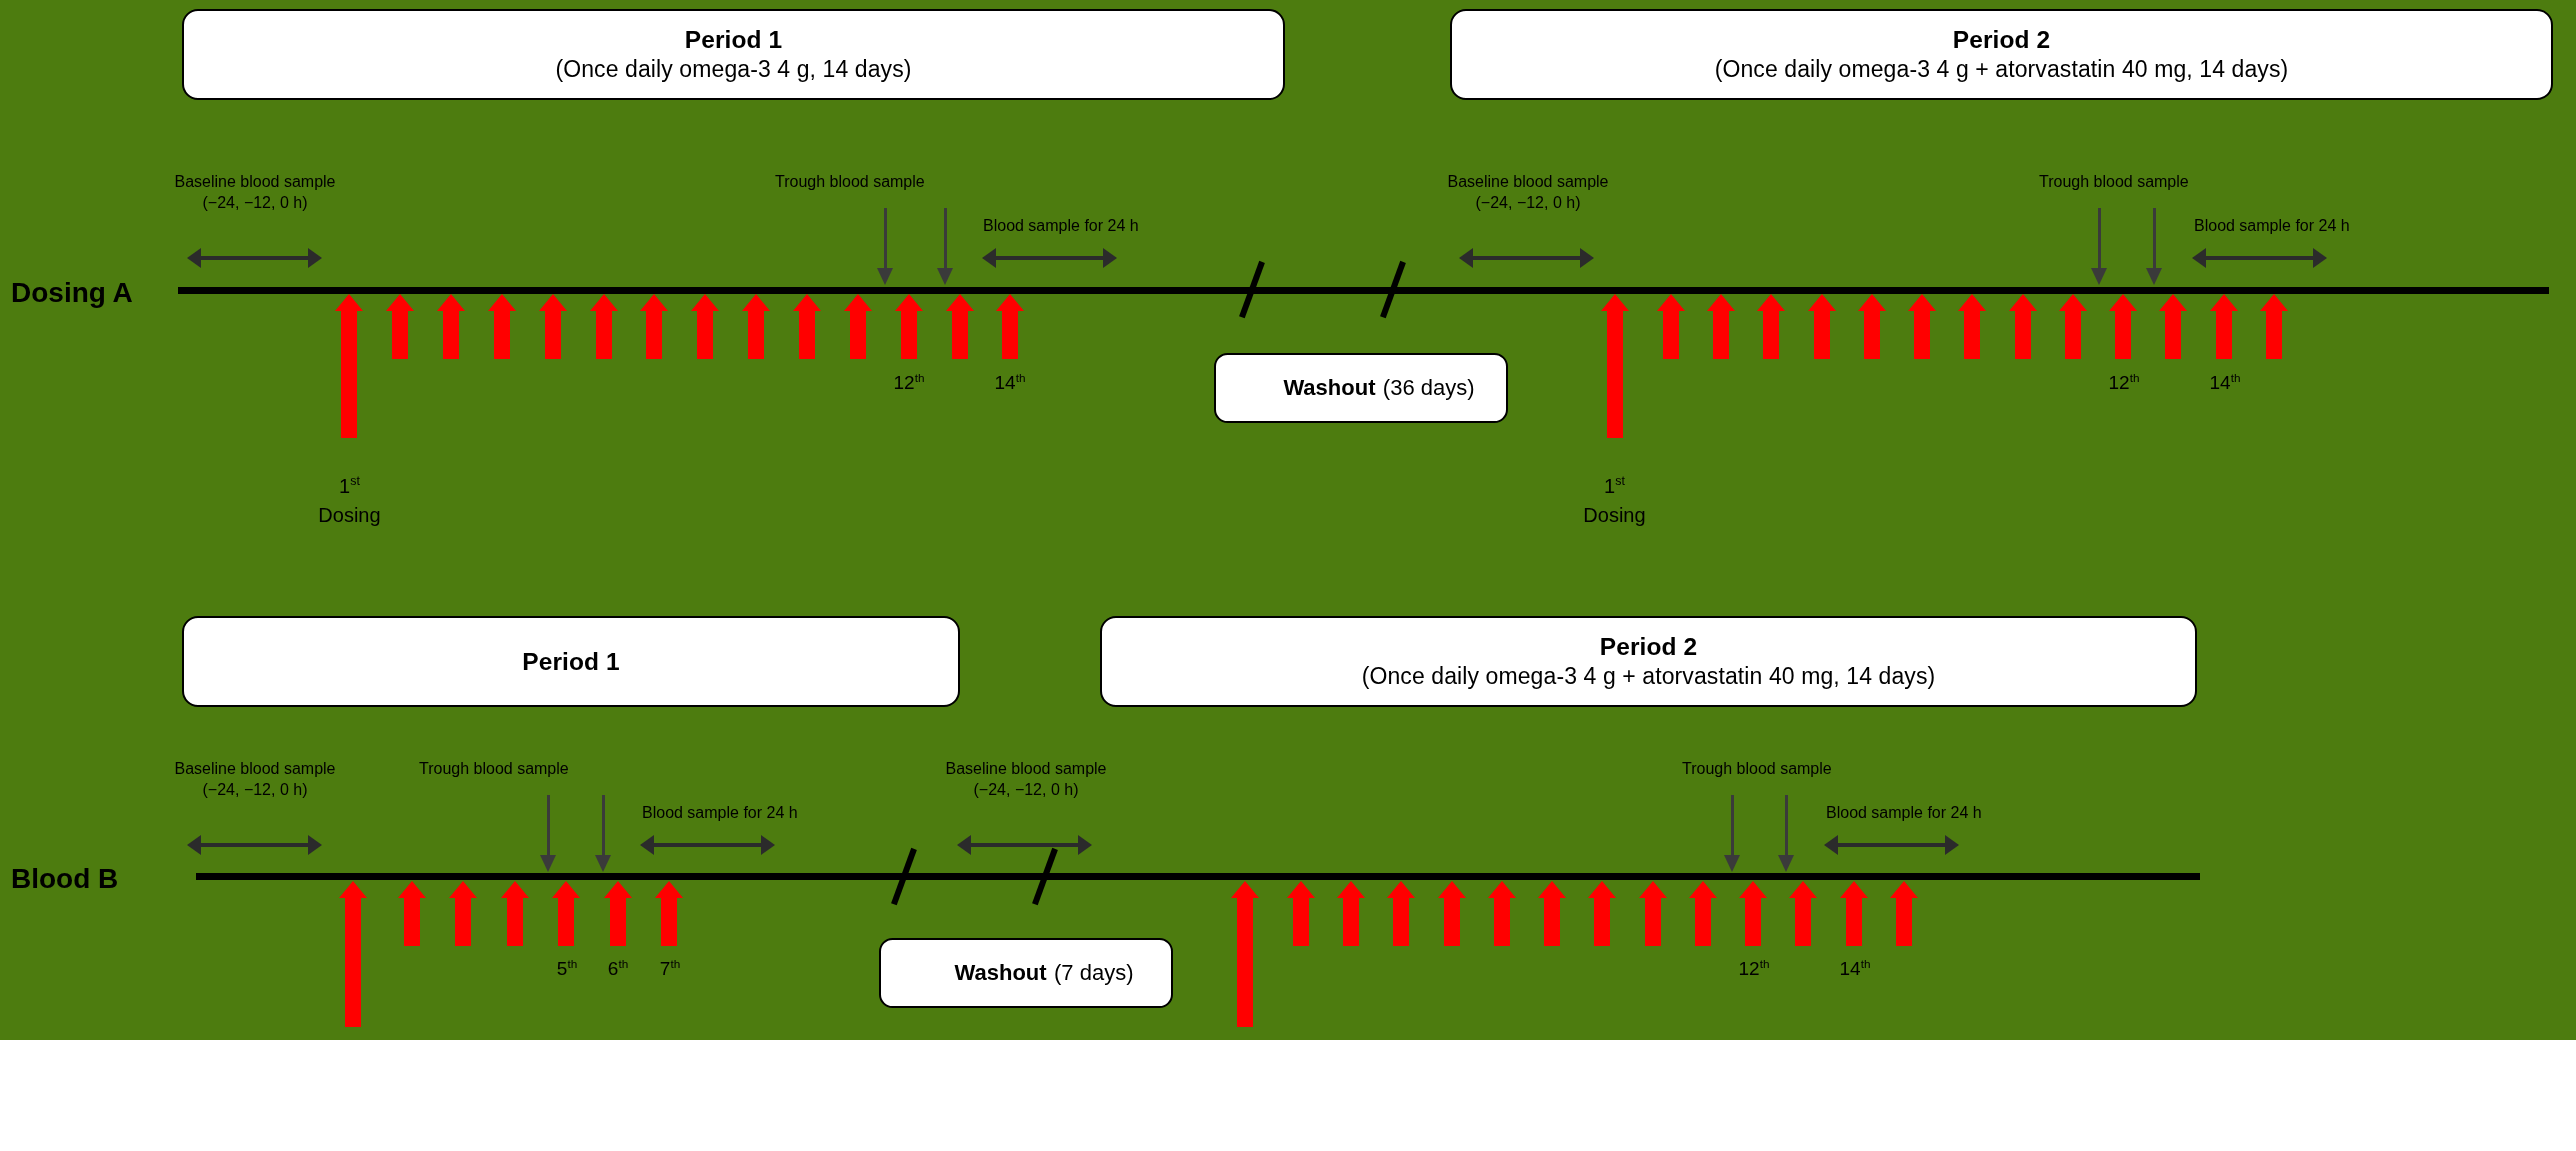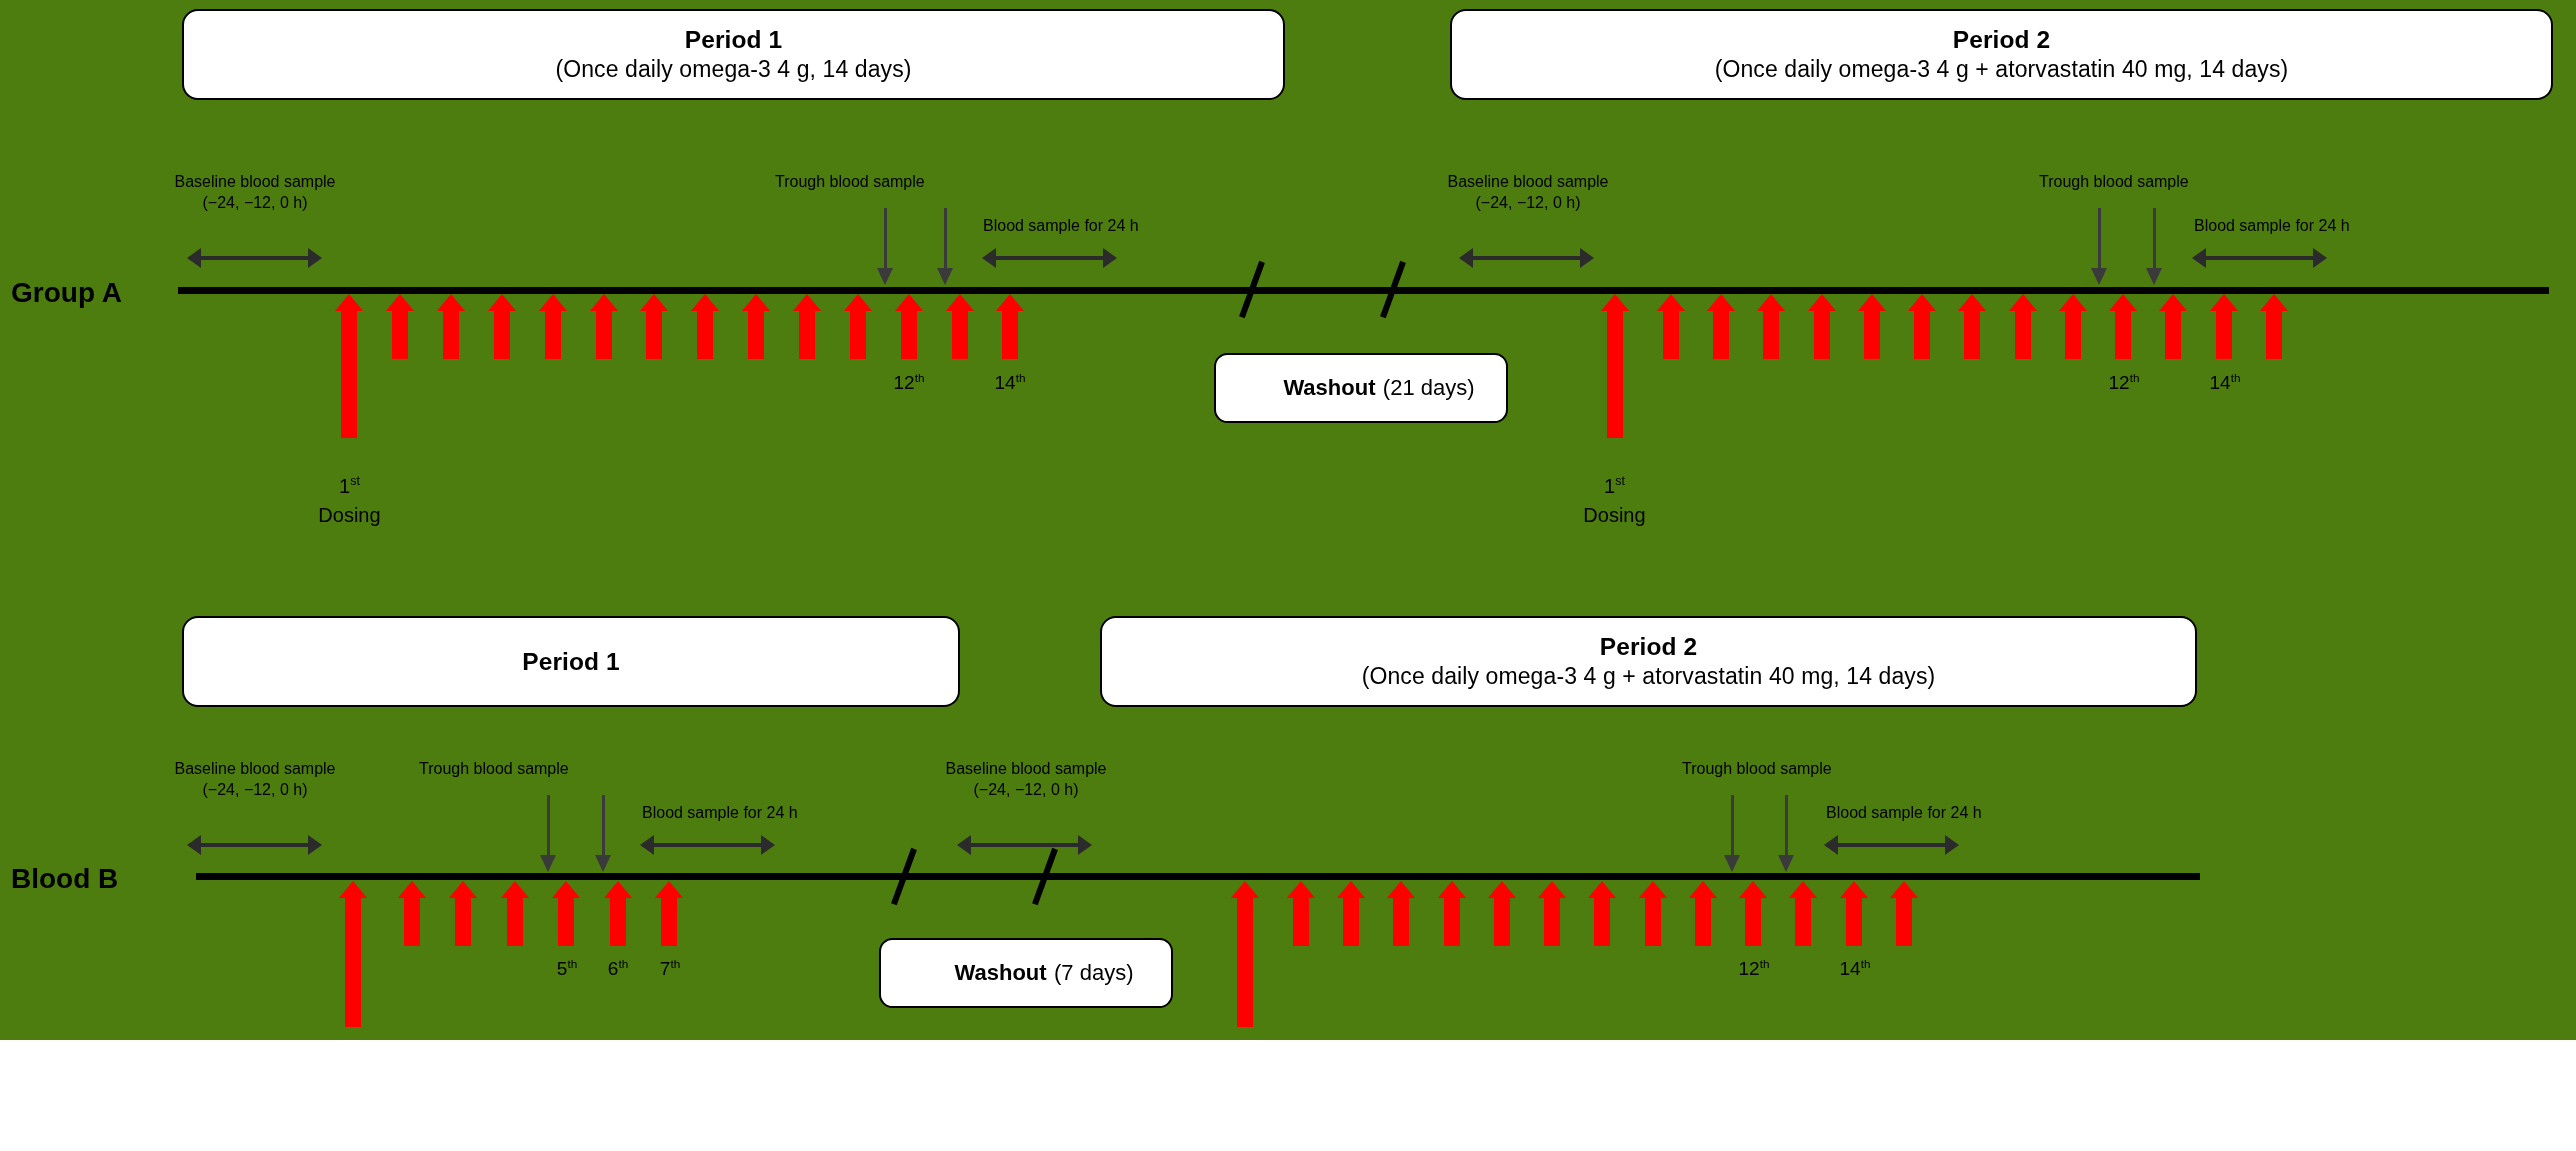--- a/index.html
+++ b/index.html
@@ -167,30 +167,30 @@
   <div class="period-box" style="left:182px; top:8.6px; width:1103px; height:91px;">
     <div class="period-title">Period 1</div>
     <div class="period-sub">(Once daily omega-3 4 g, 14 days)</div>
   </div>
 
   <div class="period-box" style="left:1450px; top:8.6px; width:1103px; height:91px;">
     <div class="period-title">Period 2</div>
     <div class="period-sub">(Once daily omega-3 4 g + atorvastatin 40 mg, 14 days)</div>
   </div>
 
-  <div class="group-label" style="left:11px; top:277px;">Group A</div>
+  <div class="group-label" style="left:11px; top:277px;">Dosing A</div>
 
   <div class="timeline" style="left:178px; top:287px; width:2371px;"></div>
 
   <div class="slash" style="left:1249px; top:260px;"></div>
   <div class="slash" style="left:1390px; top:260px;"></div>
 
   <div class="washout-box" style="left:1214px; top:353px; width:294px; height:70px;">
     <span class="washout-strong">Washout</span>
-    <span class="washout-soft">(21 days)</span>
+    <span class="washout-soft">(36 days)</span>
   </div>
 
   <div class="anno center" style="left:102px; top:172px; width:306px;">
     <div>Baseline blood sample</div>
     <div>(−24, −12, 0 h)</div>
   </div>
   <div class="dbl-arrow" style="left:200px; top:256px; width:108px;"></div>
 
   <div class="anno" style="left:775px; top:172px;">Trough blood sample</div>
   <div class="down-arrow" style="left:884px; top:208px; height:61px;"></div>

